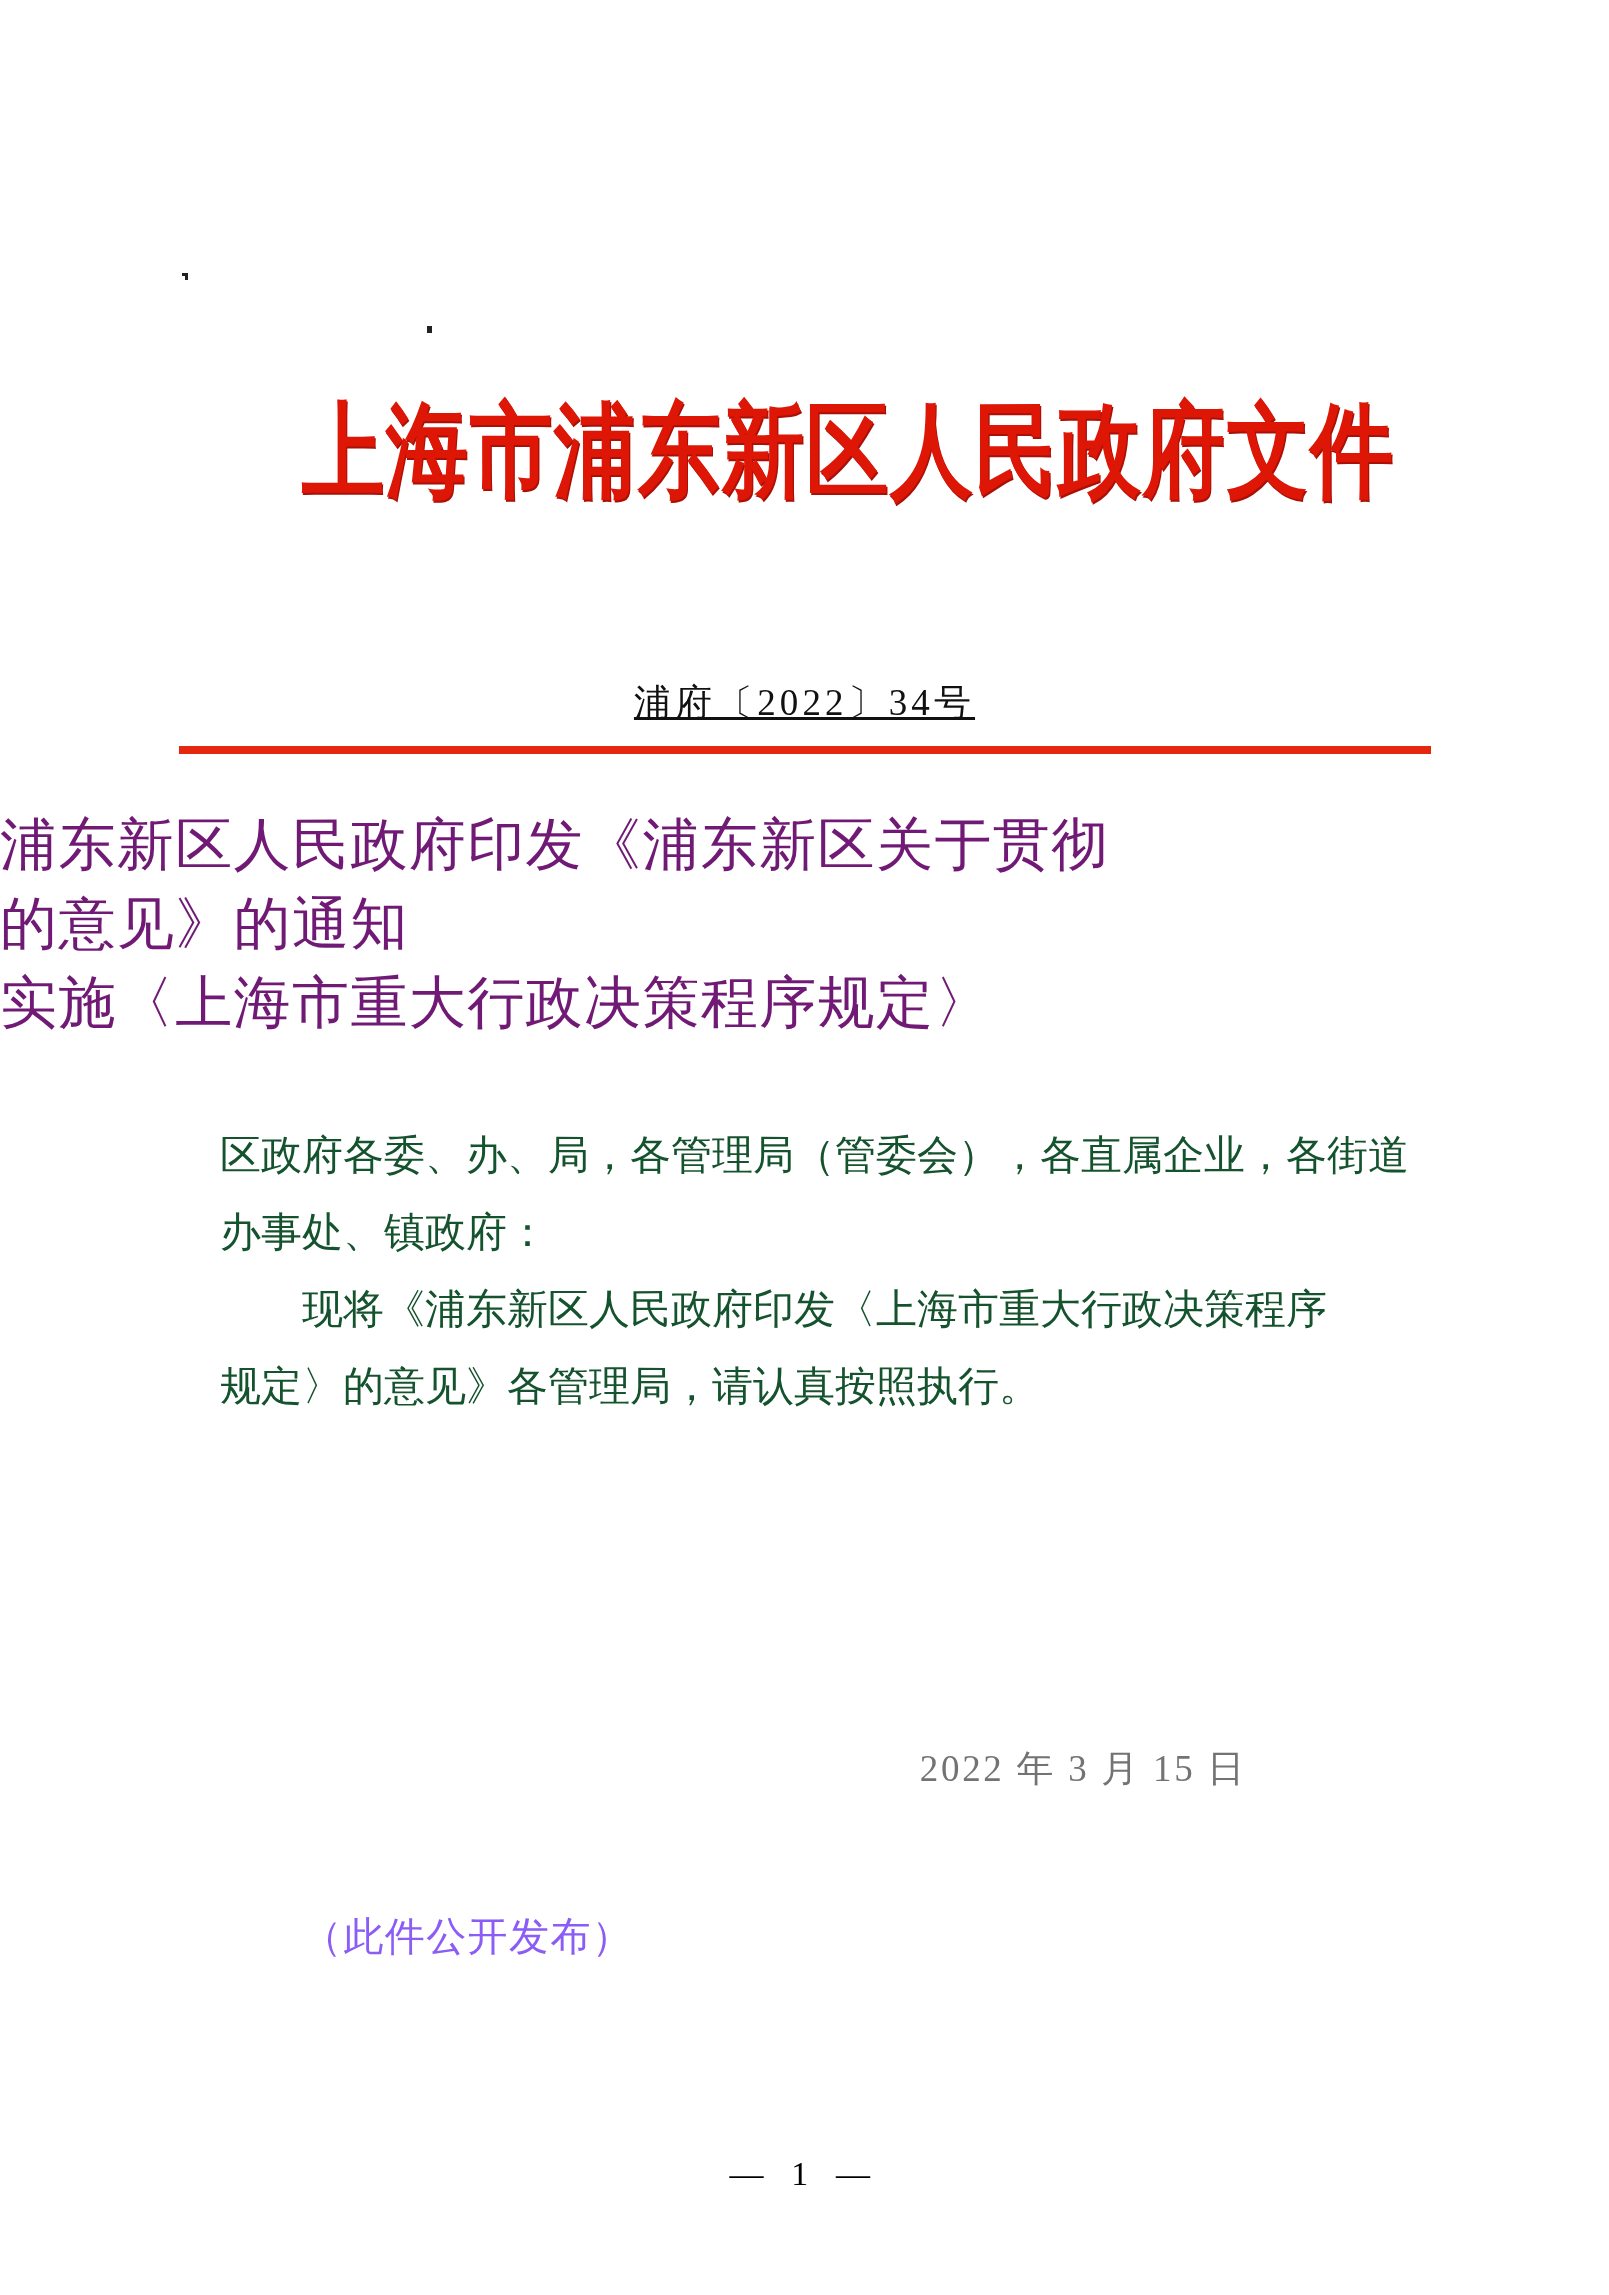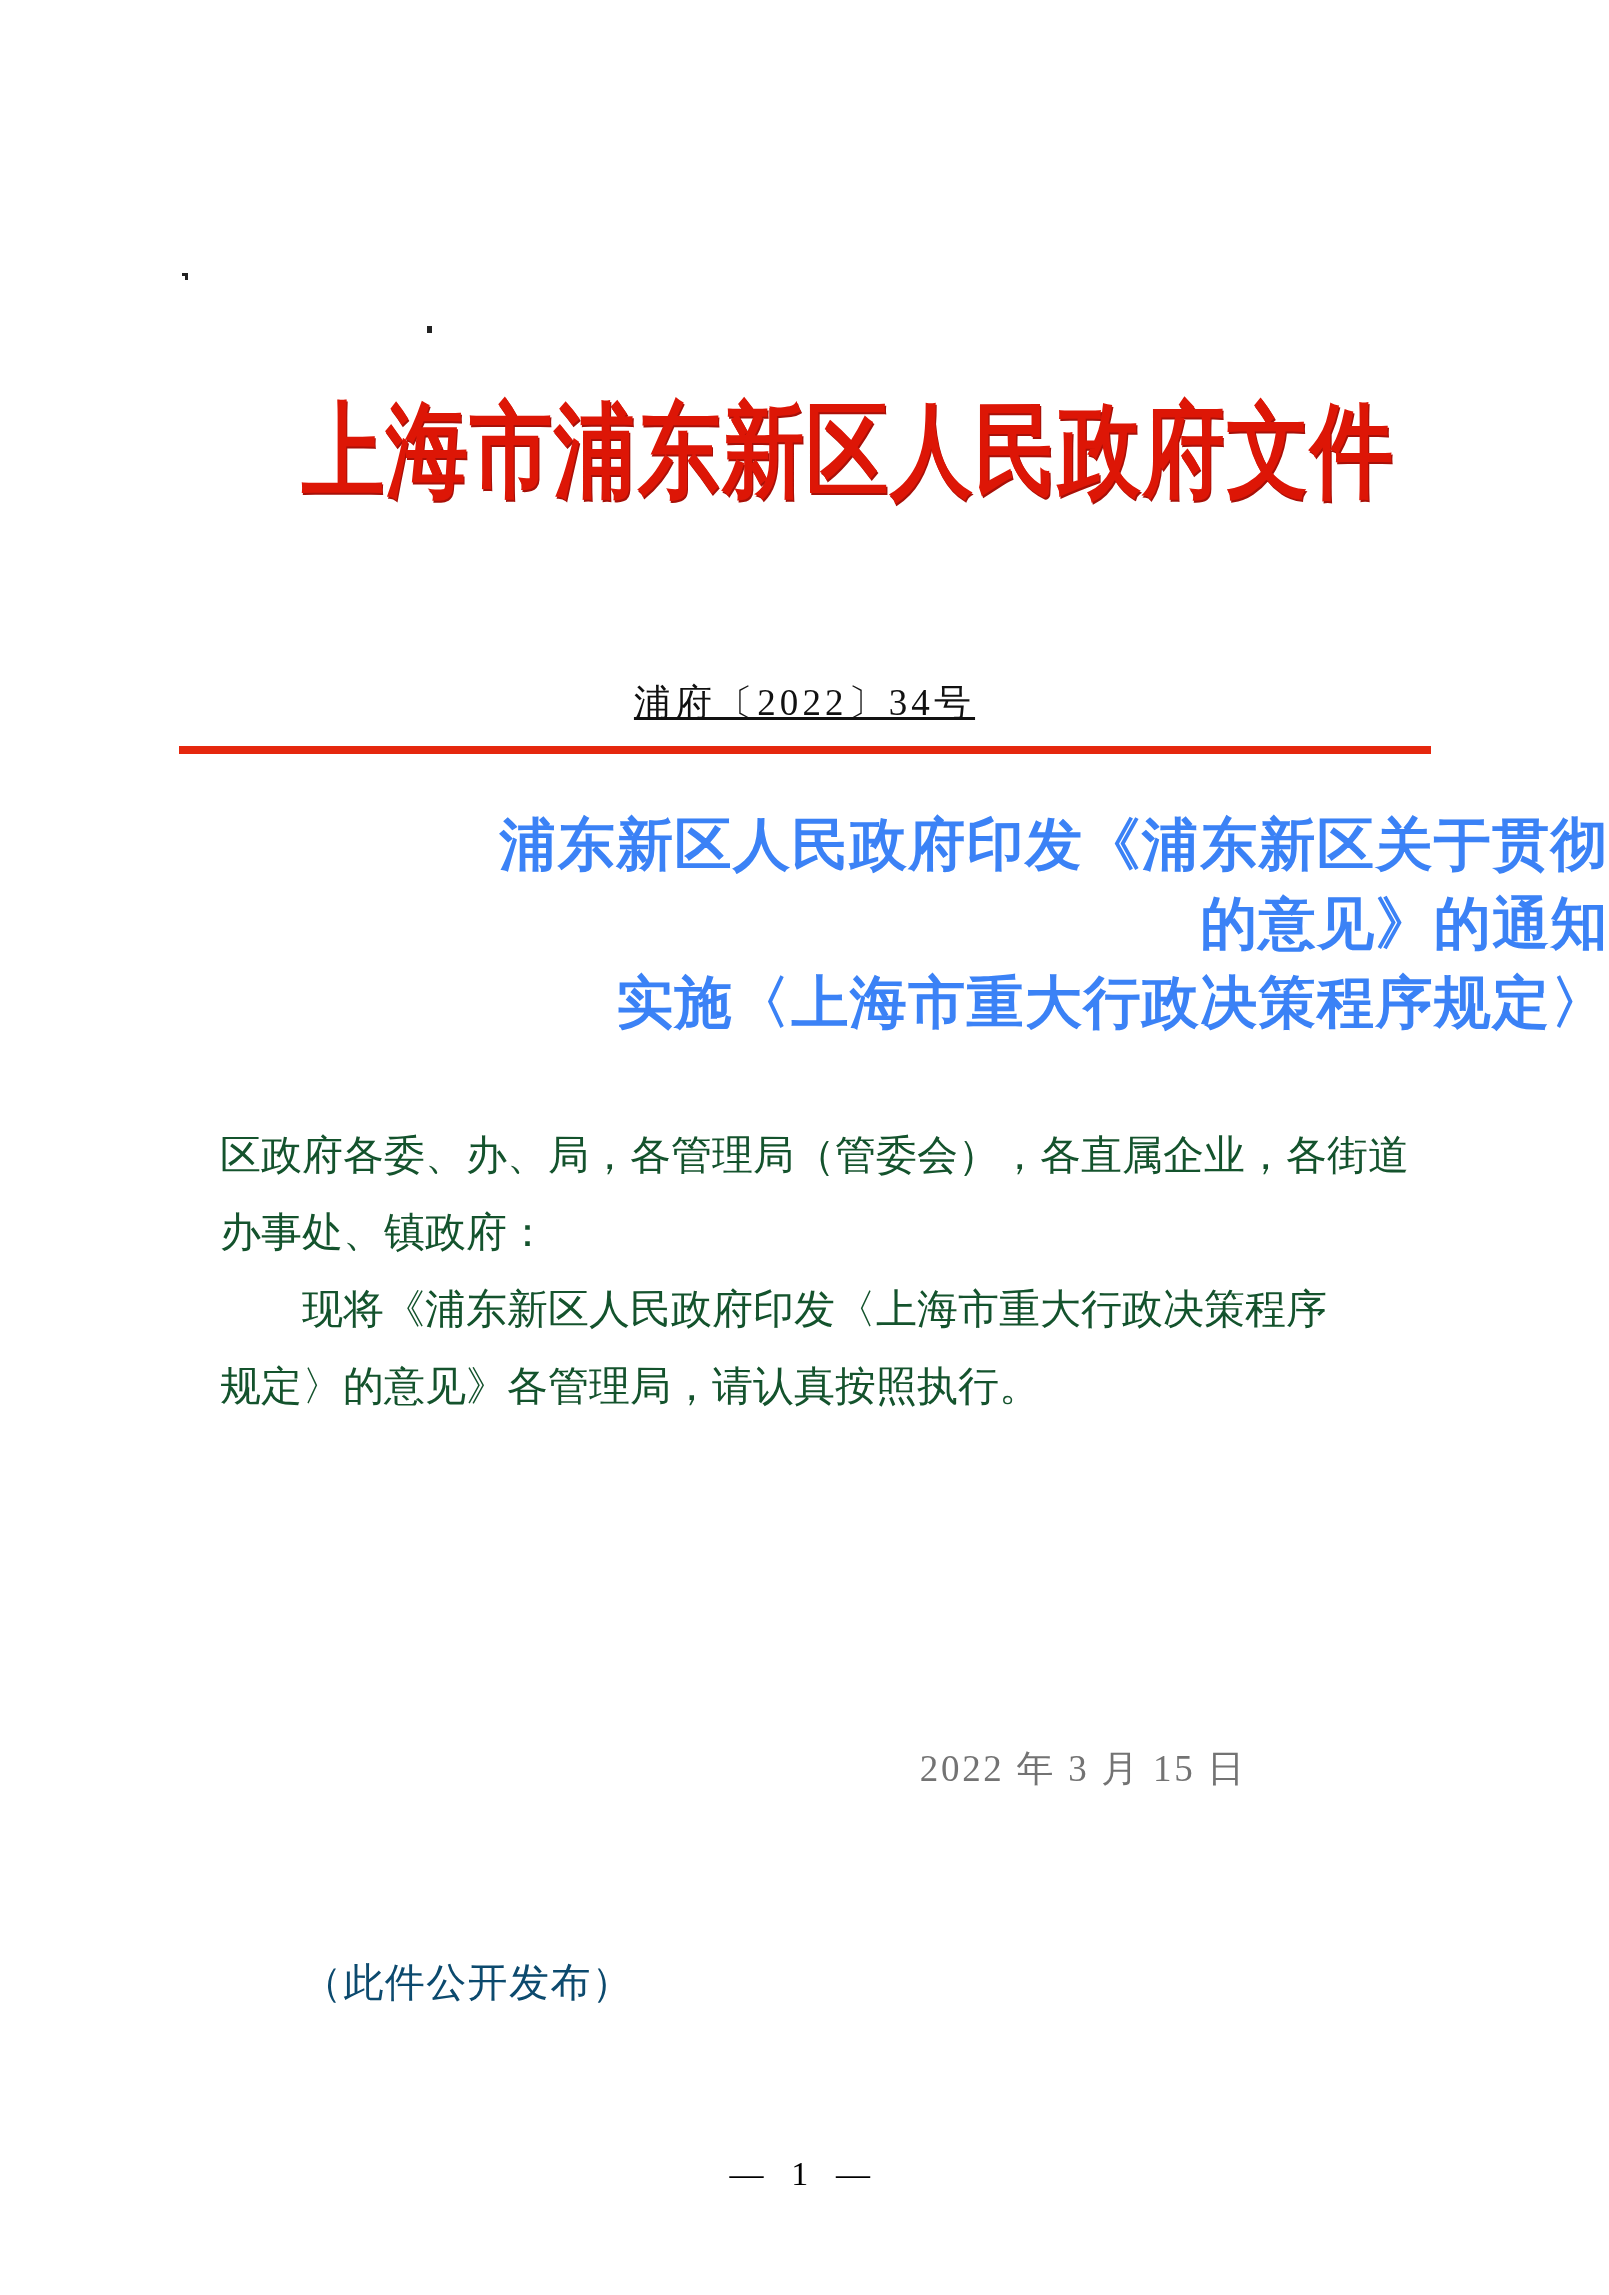--- a/index.html
+++ b/index.html
@@ -48,26 +48,26 @@
   }
   .red-divider{
     position:absolute;
     top:746px;left:179px;
     width:1252px;height:7.5px;
     background:#e5270e;
   }
   .notice-title{
     position:absolute;
     top:805px;left:0;width:100%;
-    text-align:right;
+    text-align:left;
     font-size:57px;
-    font-weight:bold;
+    font-weight:normal;
     line-height:79px;
     letter-spacing:1.4px;
-    color:#3b82f6;
+    color:#701a75;
   }
   .body-text{
     position:absolute;
     top:1117px;left:220px;
     width:1171px;
     font-size:41px;
     line-height:77px;
     color:#14532d;
   }
   .body-text .line{white-space:nowrap;}
@@ -81,22 +81,21 @@
     white-space:nowrap;
     color:#737373;
   }
   .public-note{
     position:absolute;
     top:1913px;left:302px;
     font-size:40px;
     line-height:1.2;
     letter-spacing:1.4px;
     white-space:nowrap;
-    color:#0c4a6e;
-    margin-top:46px;
+    color:#8b5cf6;
   }
   .page-number{
     position:absolute;
     top:2154px;left:0;width:100%;
     text-align:center;
     font-size:34px;
     letter-spacing:9.6px;
     line-height:1.2;
     color:#000;
   }

